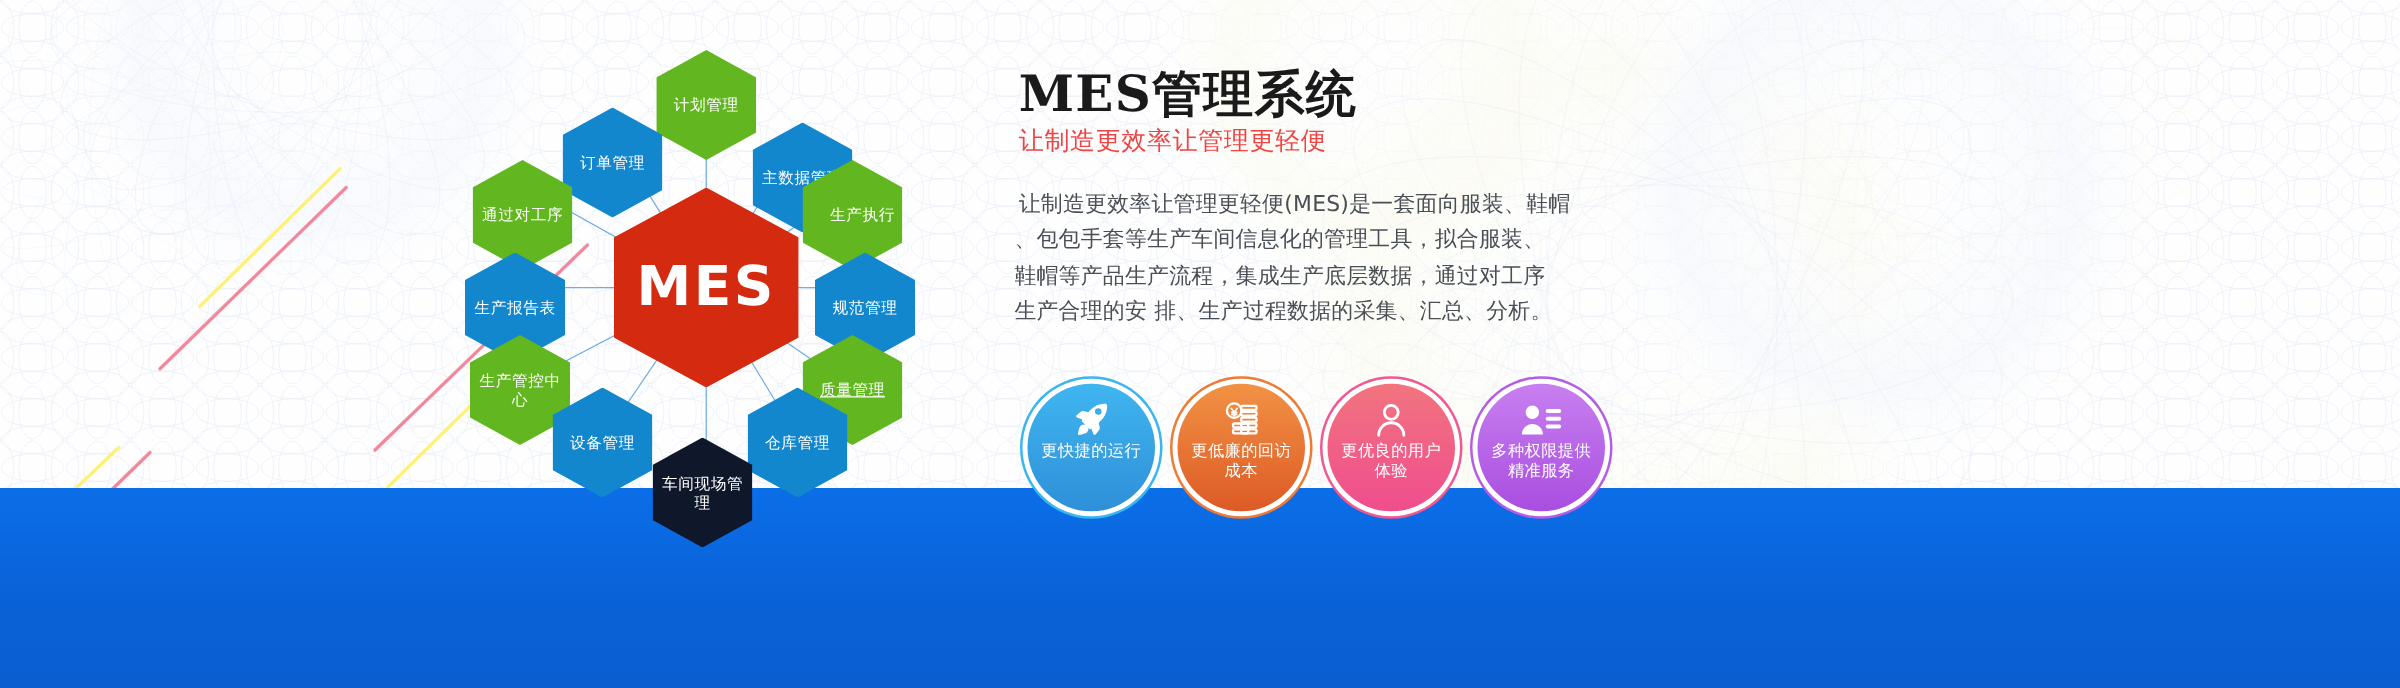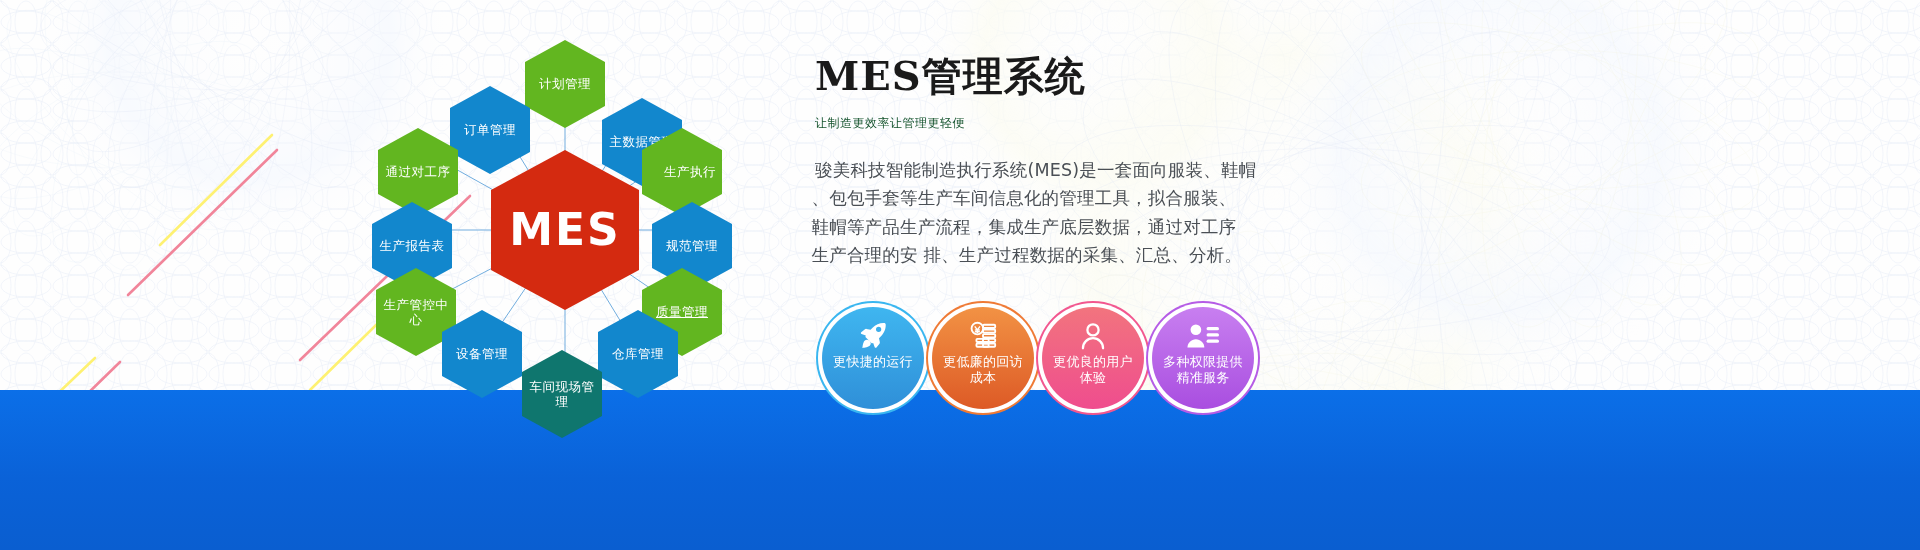--- a/index.html
+++ b/index.html
@@ -43,31 +43,31 @@
   }
 
   
   #right { position:absolute; left:815px; top:55px; width:720px; }
   #title {
     font-family:"DejaVu Serif","Liberation Serif",serif;
     font-weight:bold; font-size:40px; color:#1a1a1a; letter-spacing:1px;
     line-height:1.05;
   }
   #subtitle {
-    margin-top:18px; font-size:12px; color:#14532d; letter-spacing:.5px;
+    margin-top:2px; font-size:20px; color:#ef4444; letter-spacing:.5px;
   }
   #para {
     margin-top:24px; font-size:17.5px; color:#4a4f55; line-height:1.62;
     letter-spacing:.2px; width:470px;
   }
   #para div { white-space:nowrap; }
   #para div:nth-child(n+2) { text-indent:-0.2em; }
 
   
-  #circles { position:absolute; left:818px; top:303px; display:flex; }
+  #circles { position:absolute; left:818px; top:303px; display:flex; gap:10px; }
   .circle-outer {
     width:110px; height:110px; border-radius:50%;
     display:flex; align-items:center; justify-content:center;
     padding:4px;
   }
   .circle-inner {
     width:100%; height:100%; border-radius:50%;
     display:flex; flex-direction:column; align-items:center; justify-content:flex-start;
     padding-top:14px;
     color:#fff; text-align:center; line-height:1.25;
@@ -234,30 +234,30 @@
     </div>
     <div class="hex small" style="left:46px; top:248px; background:#62b620;">
       <span>生产管控中心</span>
     </div>
     <div class="hex small" style="left:268px; top:290px; background:#1287cd;">
       <span>仓库管理</span>
     </div>
     <div class="hex small" style="left:112px; top:290px; background:#1287cd;">
       <span>设备管理</span>
     </div>
-    <div class="hex small" style="left:192px; top:330px; background:#0f766e;">
+    <div class="hex small" style="left:192px; top:330px; background:#0f172a;">
       <span>车间现场管理</span>
     </div>
   </div>
 
   <div id="right">
     <div id="title">MES管理系统</div>
     <div id="subtitle">让制造更效率让管理更轻便</div>
     <div id="para">
-      <div>骏美科技智能制造执行系统(MES)是一套面向服装、鞋帽</div>
+      <div>让制造更效率让管理更轻便(MES)是一套面向服装、鞋帽</div>
       <div>、包包手套等生产车间信息化的管理工具，拟合服装、</div>
       <div>鞋帽等产品生产流程，集成生产底层数据，通过对工序</div>
       <div>生产合理的安 排、生产过程数据的采集、汇总、分析。</div>
     </div>
   </div>
 
   <div id="circles">
 
     <div class="circle-outer" style="background:#ffffff; box-shadow:0 0 0 2px #39b6f0;">
       <div class="circle-inner" style="background:linear-gradient(180deg,#3fb6f0 0%,#2f8fd8 100%);">

